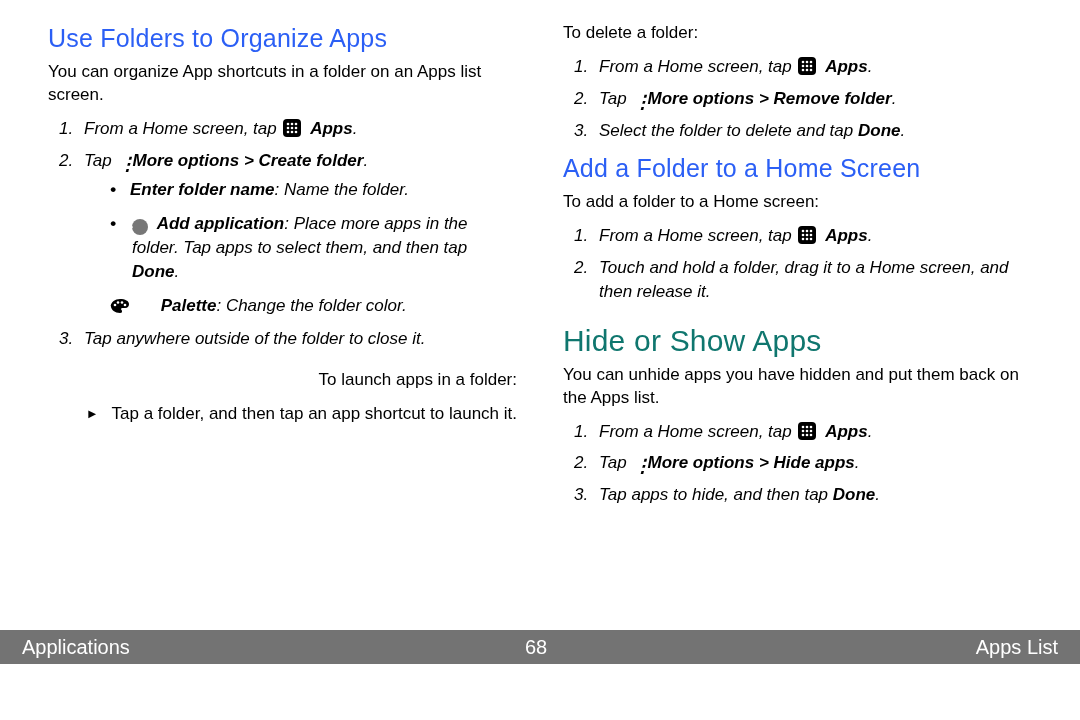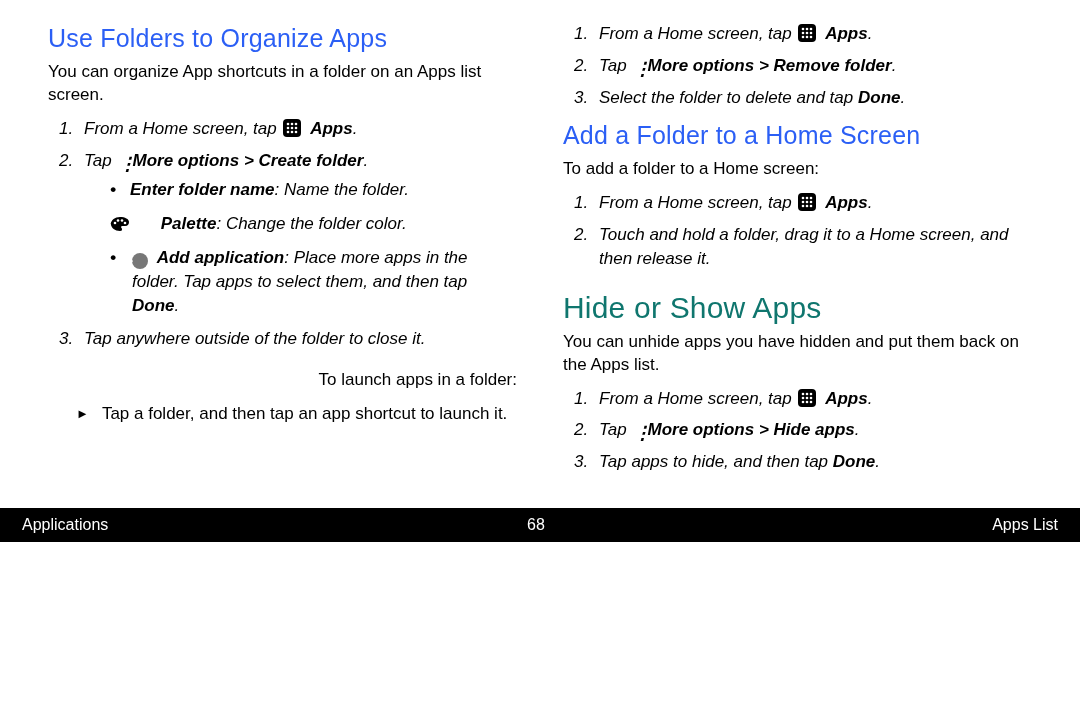--- a/index.html
+++ b/index.html
@@ -1,39 +1,39 @@
 <!DOCTYPE html>
 <html><head>
 <meta charset="utf-8">
 <style>
   * { box-sizing: border-box; margin: 0; padding: 0; }
   html, body { width: 1080px; height: 720px; font-family: Arial, Helvetica, sans-serif; background: #fff; color: #000; }
-  .page { position: relative; width: 1080px; height: 542px; padding: 22px 48px 0 48px; }
+  .page { position: relative; width: 1080px; height: 664px; padding: 22px 48px 0 48px; }
   .cols { display: flex; gap: 46px; }
   .col { flex: 1; min-width: 0; }
   h2.blue-sub { color: #2b5ff5; font-weight: 400; font-size: 25px; margin-bottom: 8px; margin-top: 2px; letter-spacing: 0.2px; }
   h1.blue-head { color: #0f766e; font-weight: 400; font-size: 30px; margin-top: 20px; margin-bottom: 6px; letter-spacing: 0.2px; }
   p { font-size: 17px; line-height: 1.35; margin-bottom: 10px; }
   ol { list-style: decimal; padding-left: 30px; margin-bottom: 12px; font-style: italic; }
   ol > li { font-size: 17px; line-height: 1.4; margin-bottom: 8px; padding-left: 6px; }
   ul.bullets { list-style: none; padding-left: 18px; margin-top: 6px; }
   ul.bullets > li { font-size: 17px; line-height: 1.4; margin-bottom: 10px; padding-left: 8px; text-indent: -22px; margin-left: 22px; }
   ul.bullets > li::before { content: "•"; font-weight: bold; margin-right: 14px; }
   .bold { font-weight: bold; }
   ul.arrow { list-style: none; padding-left: 28px; }
-  ul.arrow > li { font-size: 17px; line-height: 1.4; text-indent: -26px; margin-left: 26px; }
+  ul.arrow > li { font-size: 17px; line-height: 1.4; text-indent: -26px; margin-left: 26px; text-align: right; }
   ul.arrow > li::before { content: "►"; font-size: 13px; margin-right: 13px; position: relative; top: -1px; }
   .icon-apps, .icon-more, .icon-palette, .icon-plus { display: inline-block; vertical-align: -3px; margin-right: 4px; margin-left: 2px; }
   .icon-apps { width: 18px; height: 18px; background: #000; border-radius: 4px; position: relative; vertical-align: -3px; }
   .icon-apps svg { position: absolute; top: 3px; left: 3px; }
   .icon-more { width: 10px; height: 18px; position: relative; }
   .icon-more::before { content: "⋮"; font-size: 18px; font-weight: bold; line-height: 18px; position: relative; top: 1px; }
   .icon-palette { width: 20px; height: 16px; }
   .icon-plus { width: 16px; height: 16px; border-radius: 50%; background: #777; color: #fff; text-align: center; line-height: 16px; font-size: 14px; font-weight: bold; }
-  .footer { position: absolute; left: 0; right: 0; bottom: 0; height: 34px; background: #000000; color: #fff; display: flex; align-items: center; justify-content: space-between; padding: 0 22px; font-size: 16px; }
+  .footer { position: absolute; left: 0; right: 0; bottom: 0; height: 34px; background: #737373; color: #fff; display: flex; align-items: center; justify-content: space-between; padding: 0 22px; font-size: 20px; }
   .footer .center { position: absolute; left: 0; right: 8px; text-align: center; }
   .footer .left, .footer .right { position: relative; z-index: 1; }
 </style>
 </head>
 <body>
 
 <div class="page">
   <div class="cols">
 
     <div class="col">
@@ -53,40 +53,41 @@
                   <circle cx="2" cy="10" r="1.3"></circle>
                   <circle cx="6" cy="10" r="1.3"></circle>
                   <circle cx="10" cy="10" r="1.3"></circle>
                 </g>
               </svg></span> <span class="bold">Apps</span><span>.</span>
         </li>
         <li>
           <span>Tap </span><span class="icon-more"></span><span class="bold">More options &gt; Create folder</span><span>.</span>
           <ul class="bullets">
             <li><span class="bold">Enter folder name</span><span>: Name the folder.</span></li>
+            <li><span class="icon-plus">+</span> <span class="bold">Add application</span><span>: Place more apps in the folder. Tap apps to select them, and then tap </span><span class="bold">Done</span><span>.</span></li>
             <li><span class="icon-palette"><svg width="20" height="16" viewBox="0 0 20 16">
                     <path fill="#000" d="M10 1c-5 0-9 3-9 7 0 4 4 7 9 7 2 0 2-1 2-2s-1-1-1-2 1-1 2-1h2c3 0 4-2 4-4 0-3-4-5-9-5z"></path>
                     <circle fill="#fff" cx="5" cy="7" r="1.3"></circle>
                     <circle fill="#fff" cx="8" cy="4.5" r="1.3"></circle>
                     <circle fill="#fff" cx="12" cy="4.5" r="1.3"></circle>
                     <circle fill="#fff" cx="15" cy="7" r="1.3"></circle>
                   </svg></span> <span class="bold">Palette</span><span>: Change the folder color.</span></li>
-            <li><span class="icon-plus">+</span> <span class="bold">Add application</span><span>: Place more apps in the folder. Tap apps to select them, and then tap </span><span class="bold">Done</span><span>.</span></li>
           </ul>
         </li>
         <li>Tap anywhere outside of the folder to close it.</li>
       </ol>
 
       <p style="margin-top:18px;text-align:right;">To launch apps in a folder:</p>
       <ul class="arrow">
         <li>Tap a folder, and then tap an app shortcut to launch it.</li>
       </ul>
     </div>
 
     <div class="col">
+      <p>To delete a folder:</p>
       <ol>
         <li><span>From a Home screen, tap </span><span class="icon-apps"><svg width="12" height="12" viewBox="0 0 12 12">
                 <g fill="#fff">
                   <circle cx="2" cy="2" r="1.3"></circle>
                   <circle cx="6" cy="2" r="1.3"></circle>
                   <circle cx="10" cy="2" r="1.3"></circle>
                   <circle cx="2" cy="6" r="1.3"></circle>
                   <circle cx="6" cy="6" r="1.3"></circle>
                   <circle cx="10" cy="6" r="1.3"></circle>
                   <circle cx="2" cy="10" r="1.3"></circle>

